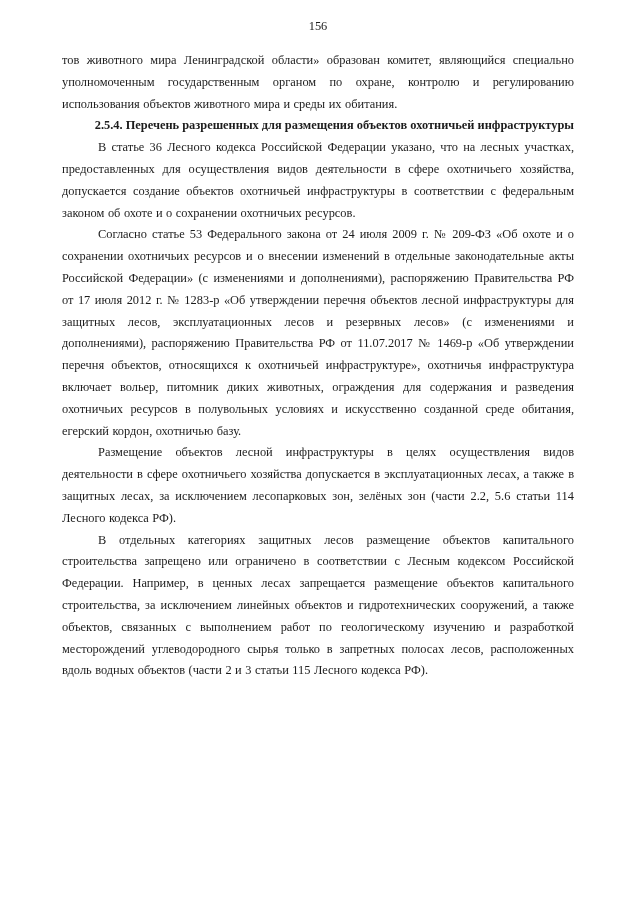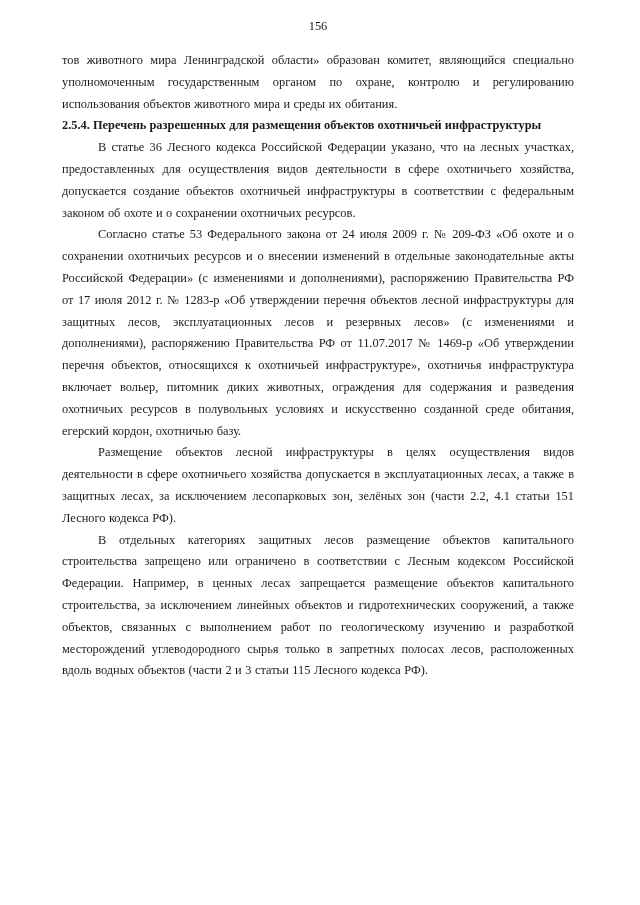--- a/index.html
+++ b/index.html
@@ -37,36 +37,36 @@
     font-family: Liberation Serif, serif;
   }
   .para.no-indent {
     text-indent: 0;
   }
   .heading {
     margin: 0;
     font-size: 12.4px;
     line-height: 21.8px;
     font-weight: bold;
-    text-align: left;
+    text-align: right;
     text-indent: 0;
   }
 </style>
 </head>
 <body>
 
 <main class="page">
   <div class="page-number">156</div>
 
   <p class="para no-indent">тов животного мира Ленинградской области» образован комитет, являющийся специально уполномоченным государственным органом по охране, контролю и регулированию использования объектов животного мира и среды их обитания.</p>
 
 
   <h2 class="heading">2.5.4. Перечень разрешенных для размещения объектов охотничьей инфраструктуры</h2>
 
   <p class="para">В статье 36 Лесного кодекса Российской Федерации указано, что на лесных участках, предоставленных для осуществления видов деятельности в сфере охотничьего хозяйства, допускается создание объектов охотничьей инфраструктуры в соответствии с федеральным законом об охоте и о сохранении охотничьих ресурсов.</p>
 
   <p class="para">Согласно статье 53 Федерального закона от 24 июля 2009 г. № 209-ФЗ «Об охоте и о сохранении охотничьих ресурсов и о внесении изменений в отдельные законодательные акты Российской Федерации» (с изменениями и дополнениями), распоряжению Правительства РФ от 17 июля 2012 г. № 1283-р «Об утверждении перечня объектов лесной инфраструктуры для защитных лесов, эксплуатационных лесов и резервных лесов» (с изменениями и дополнениями), распоряжению Правительства РФ от 11.07.2017 № 1469-р «Об утверждении перечня объектов, относящихся к охотничьей инфраструктуре», охотничья инфраструктура включает вольер, питомник диких животных, ограждения для содержания и разведения охотничьих ресурсов в полувольных условиях и искусственно созданной среде обитания, егерский кордон, охотничью базу.</p>
 
-  <p class="para">Размещение объектов лесной инфраструктуры в целях осуществления видов деятельности в сфере охотничьего хозяйства допускается в эксплуатационных лесах, а также в защитных лесах, за исключением лесопарковых зон, зелёных зон (части 2.2, 4.1 статьи 151 Лесного кодекса РФ).</p>
+  <p class="para">Размещение объектов лесной инфраструктуры в целях осуществления видов деятельности в сфере охотничьего хозяйства допускается в эксплуатационных лесах, а также в защитных лесах, за исключением лесопарковых зон, зелёных зон (части 2.2, 5.6 статьи 114 Лесного кодекса РФ).</p>
 
   <p class="para">В отдельных категориях защитных лесов размещение объектов капитального строительства запрещено или ограничено в соответствии с Лесным кодексом Российской Федерации. Например, в ценных лесах запрещается размещение объектов капитального строительства, за исключением линейных объектов и гидротехнических сооружений, а также объектов, связанных с выполнением работ по геологическому изучению и разработкой месторождений углеводородного сырья только в запретных полосах лесов, расположенных вдоль водных объектов (части 2 и 3 статьи 115 Лесного кодекса РФ).</p>
 
 </main>
 
 </body></html>

